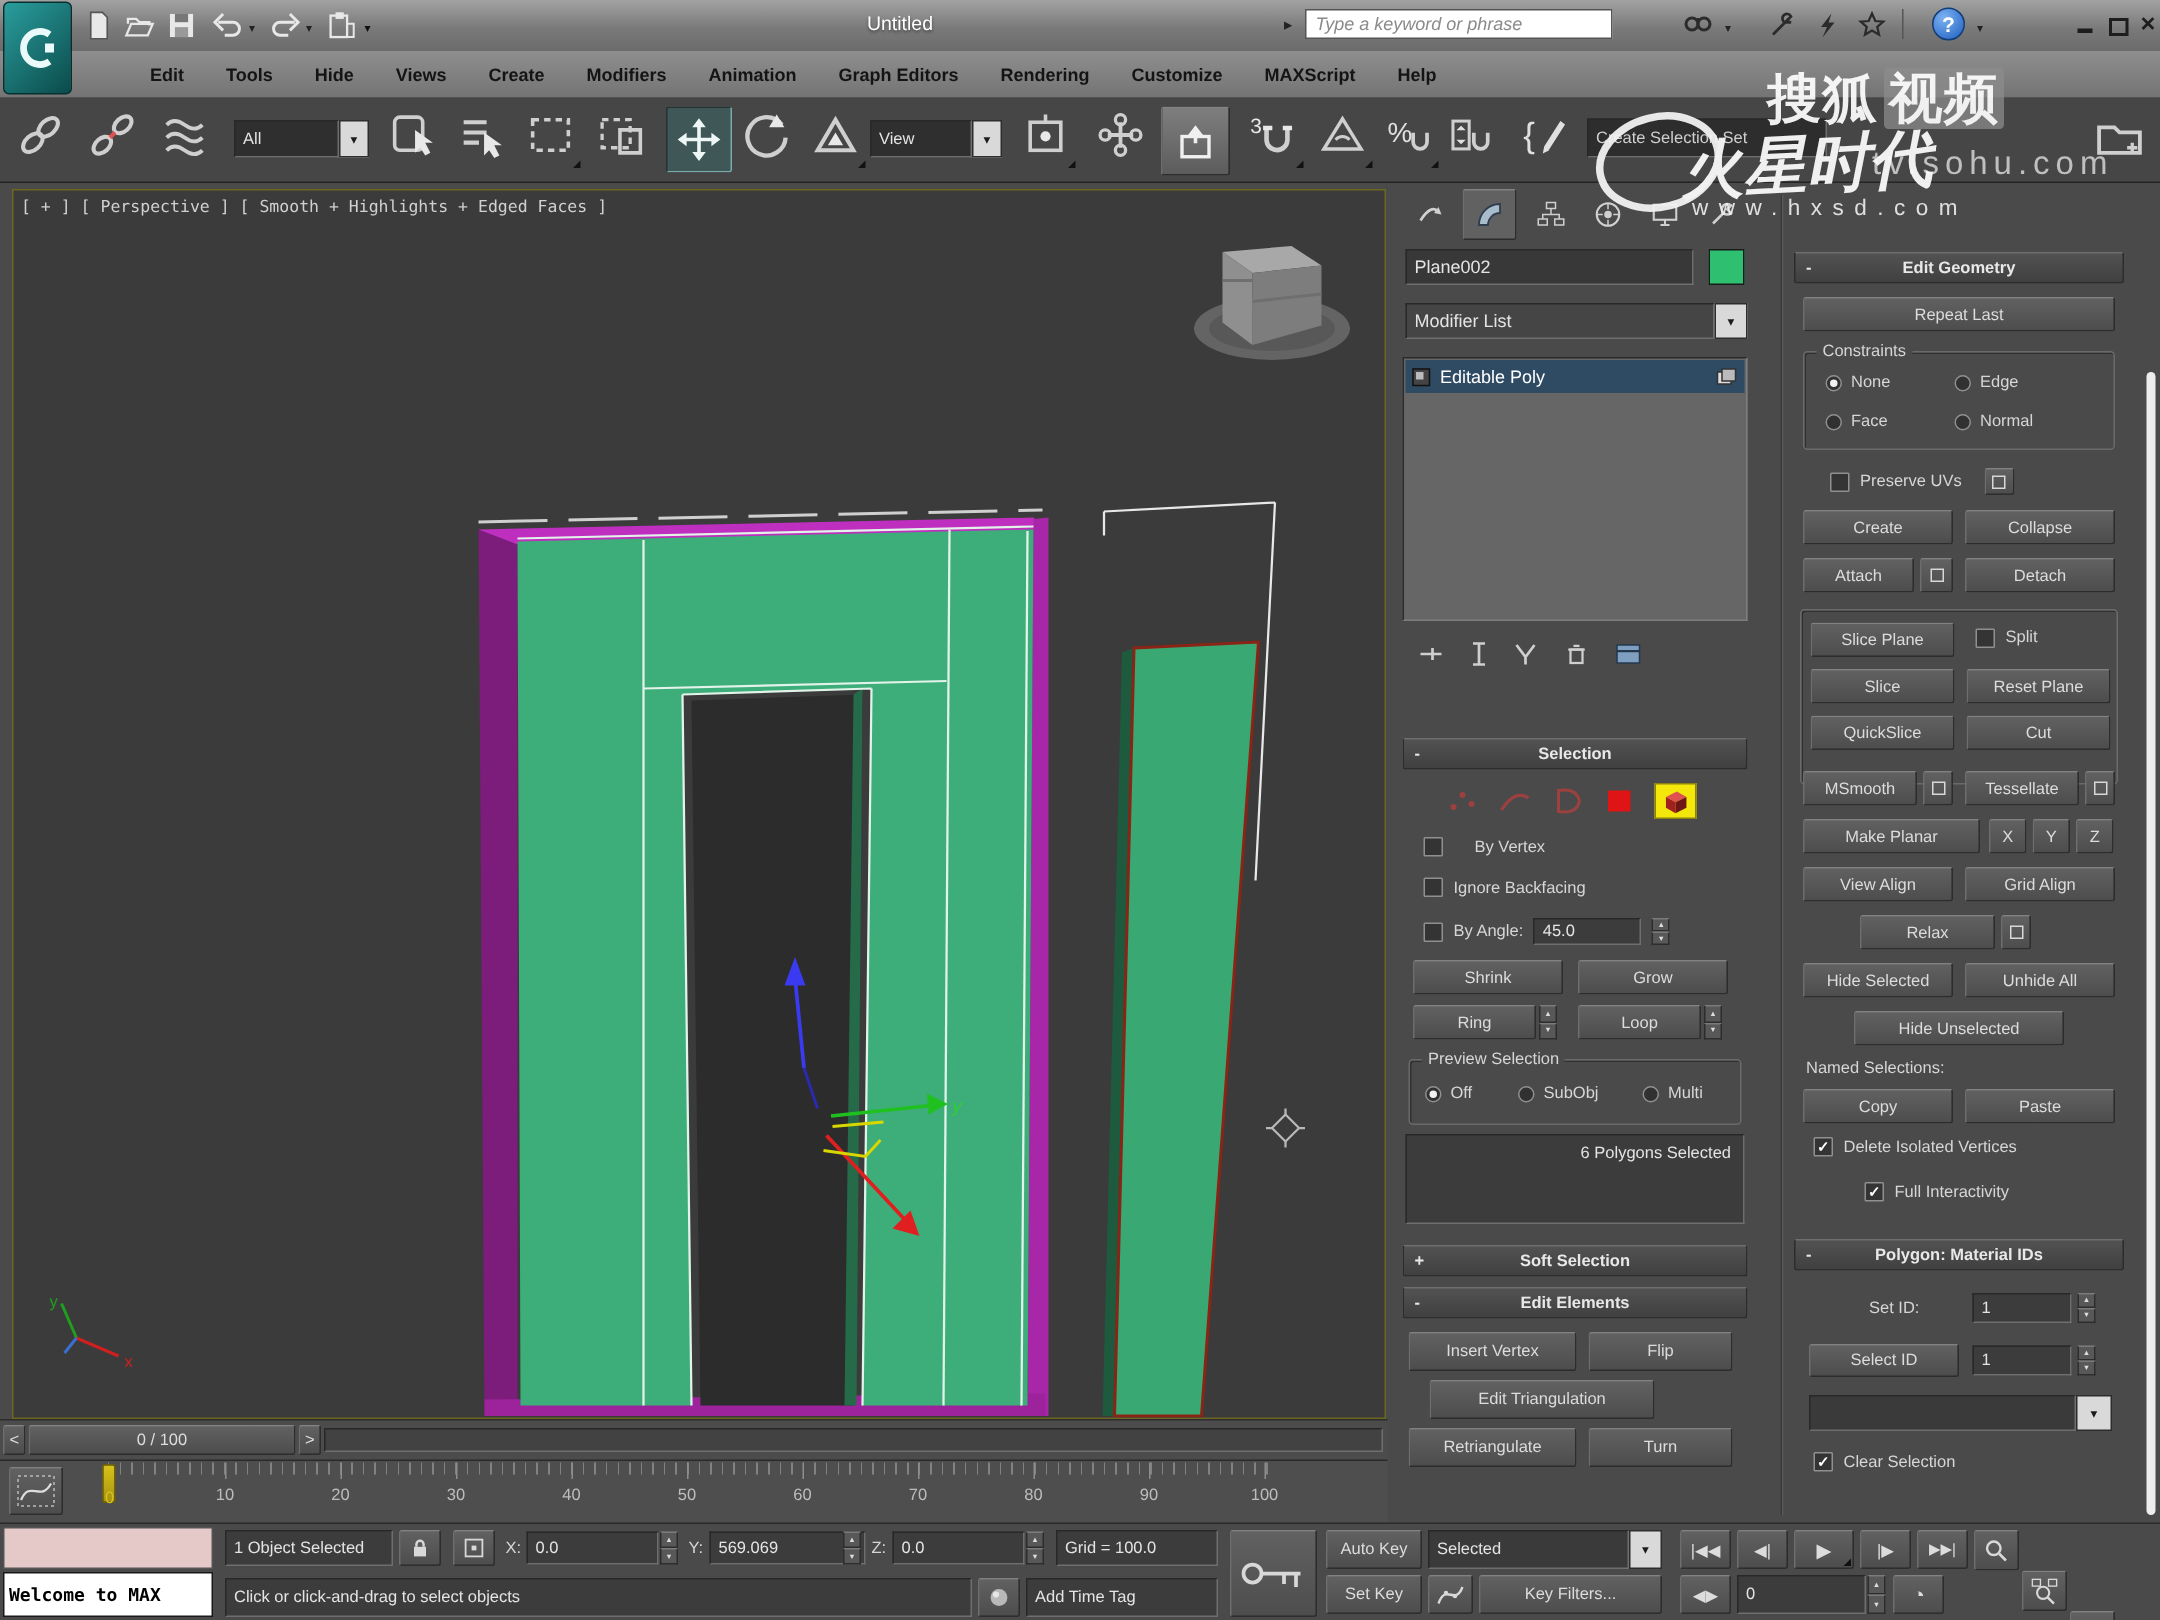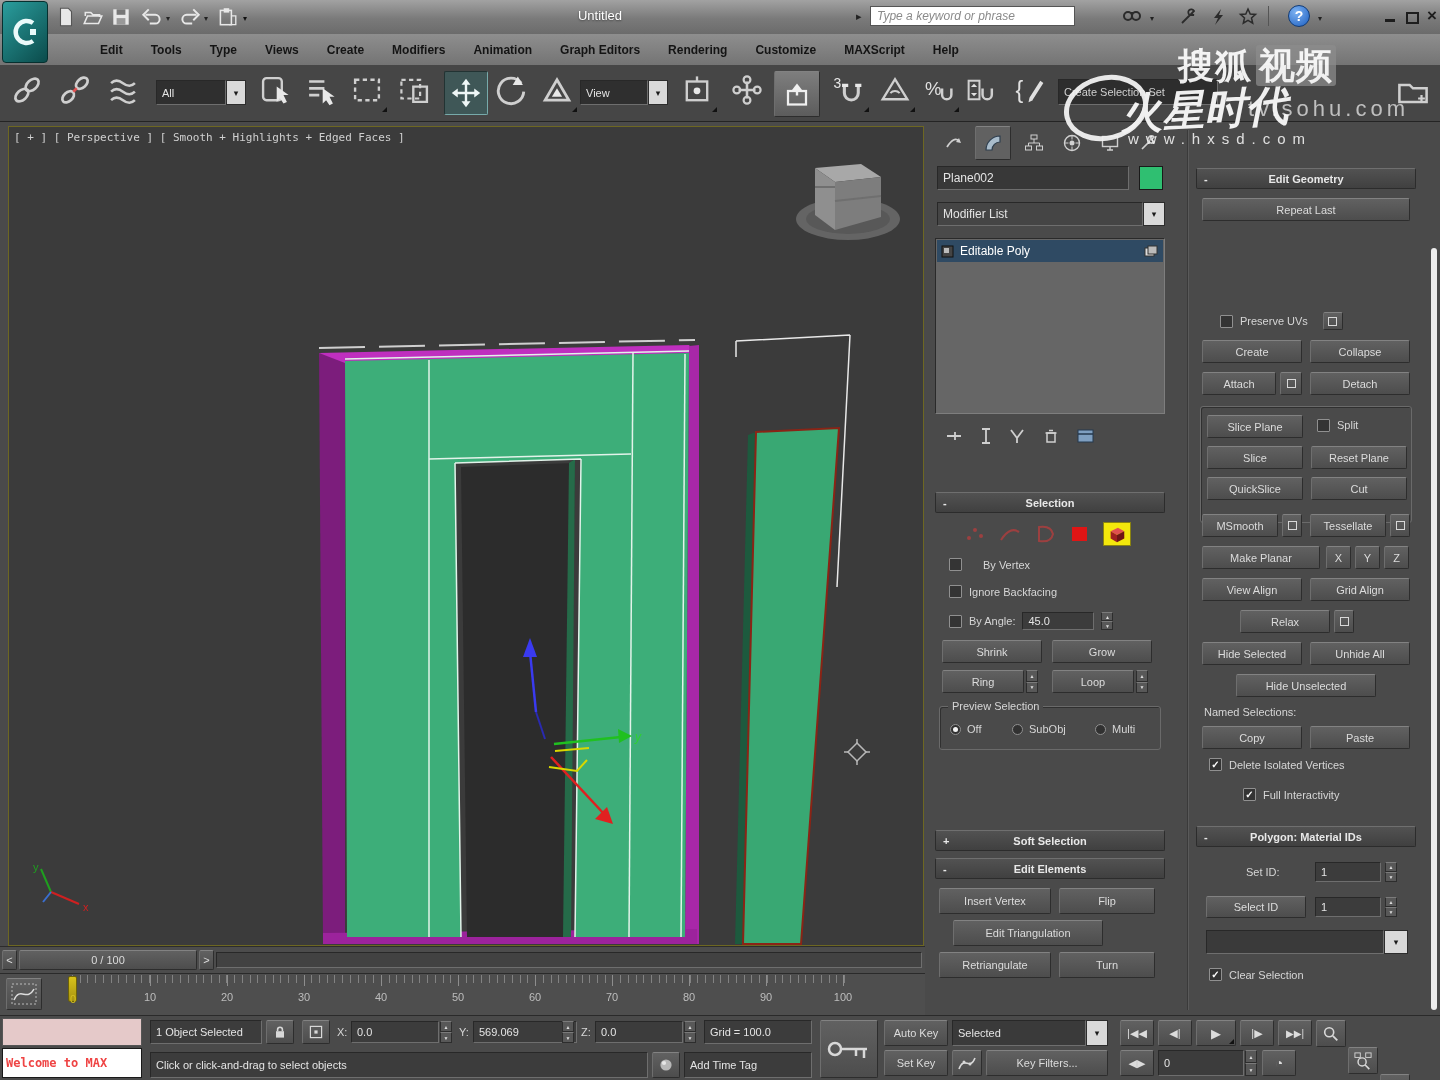--- a/index.html
+++ b/index.html
@@ -126,21 +126,21 @@
     </div>
   <div class="ab" style="left:1404px;top:10px;width:16px;height:14px">
       <div style="width:9px;height:8px;border:2px solid #1d1d1d;margin:2px auto 0"></div>
     </div>
   <div class="ab" style="left:1424px;top:6px;width:16px;height:18px;color:#1d1d1d;font-size:17px;font-weight:bold;text-align:center">×</div>
 </div>
 
 <div class="ab" style="left:0;top:34px;width:1440px;height:31px;background:linear-gradient(#8e8e8e,#747474);display:flex;align-items:center;gap:28px;padding-left:100px">
   <span class="menu-item">Edit</span>
   <span class="menu-item">Tools</span>
-  <span class="menu-item">Type</span>
+  <span class="menu-item">Hide</span>
   <span class="menu-item">Views</span>
   <span class="menu-item">Create</span>
   <span class="menu-item">Modifiers</span>
   <span class="menu-item">Animation</span>
   <span class="menu-item">Graph Editors</span>
   <span class="menu-item">Rendering</span>
   <span class="menu-item">Customize</span>
   <span class="menu-item">MAXScript</span>
   <span class="menu-item">Help</span>
 </div>
@@ -510,20 +510,23 @@
         </span>
       <span>SubObj</span>
     </div>
     <div style="position:absolute;left:155px;top:16px;display:flex;gap:6px;align-items:center">
       <span class="radio">
           <i></i>
         </span>
       <span>Multi</span>
     </div>
   </div>
+  <div class="ab inset" style="left:12px;top:634px;width:226px;height:60px;align-items:flex-start;padding:6px 8px;justify-content:flex-end">
+    <span>6 Polygons Selected</span>
+  </div>
 
   <div class="roll" style="left:10px;top:708px;width:230px;height:21px">
     <span class="pm">+</span>
     <span>Soft Selection</span>
   </div>
 
   <div class="roll" style="left:10px;top:736px;width:230px;height:21px">
     <span class="pm">-</span>
     <span>Edit Elements</span>
   </div>
@@ -533,20 +536,47 @@
   <div class="ab btn" style="left:14px;top:830px;width:112px;height:26px">Retriangulate</div>
   <div class="ab btn" style="left:134px;top:830px;width:96px;height:26px">Turn</div>
 
   <div class="ab" style="left:262px;top:8px;width:2px;height:880px;background:#3a3a3a;border-right:1px solid #5a5a5a"></div>
 
   <div class="roll" style="left:271px;top:46px;width:220px;height:21px">
     <span class="pm">-</span>
     <span>Edit Geometry</span>
   </div>
   <div class="ab btn" style="left:277px;top:76px;width:208px;height:23px">Repeat Last</div>
+  <div class="ab group" style="left:277px;top:112px;width:208px;height:66px">
+    <span class="glabel">Constraints</span>
+    <div style="position:absolute;left:14px;top:14px;display:flex;gap:6px;align-items:center">
+      <span class="radio on">
+          <i></i>
+        </span>
+      <span>None</span>
+    </div>
+    <div style="position:absolute;left:100px;top:14px;display:flex;gap:6px;align-items:center">
+      <span class="radio">
+          <i></i>
+        </span>
+      <span>Edge</span>
+    </div>
+    <div style="position:absolute;left:14px;top:40px;display:flex;gap:6px;align-items:center">
+      <span class="radio">
+          <i></i>
+        </span>
+      <span>Face</span>
+    </div>
+    <div style="position:absolute;left:100px;top:40px;display:flex;gap:6px;align-items:center">
+      <span class="radio">
+          <i></i>
+        </span>
+      <span>Normal</span>
+    </div>
+  </div>
   <div class="ab" style="left:295px;top:190px;display:flex;gap:7px;align-items:center">
     <span class="chk"></span>
     <span>Preserve UVs</span>
     <span class="btn" style="width:20px;height:18px;margin-left:8px">
         <span class="sq"></span>
       </span>
   </div>
   <div class="ab btn" style="left:277px;top:218px;width:100px;height:23px">Create</div>
   <div class="ab btn" style="left:385px;top:218px;width:100px;height:23px">Collapse</div>
   <div class="ab btn" style="left:277px;top:250px;width:74px;height:23px">Attach</div>
@@ -658,21 +688,21 @@
   <span class="ticklbl" style="left:535px">60</span>
   <span class="ticklbl" style="left:612px">70</span>
   <span class="ticklbl" style="left:689px">80</span>
   <span class="ticklbl" style="left:766px">90</span>
   <span class="ticklbl" style="left:843px">100</span>
 </div>
 
 <div class="ab" style="left:0;top:1015px;width:1440px;height:65px;background:#4a4a4a;border-top:1px solid #2a2a2a">
   <div class="ab" style="left:2px;top:2px;width:140px;height:28px;background:#e5c9c9;border:1px solid #555"></div>
   <div class="ab" style="left:2px;top:32px;width:140px;height:30px;background:#fff;border:1px solid #1a1a1a;display:flex;align-items:center;padding:0 3px">
-    <span style="font-family:'DejaVu Sans Mono',monospace;font-size:12px;color:#ef4444;font-weight:bold;white-space:nowrap">Welcome to MAX</span>
+    <span style="font-family:'DejaVu Sans Mono',monospace;font-size:12px;color:#000000;font-weight:bold;white-space:nowrap">Welcome to MAX</span>
   </div>
 
   <div class="ab inset" style="left:150px;top:4px;width:112px;height:24px">
     <span>1 Object Selected</span>
   </div>
   <div class="ab btn" style="left:266px;top:4px;width:28px;height:24px">
     <svg width="16" height="16" viewBox="0 0 20 20">
         <rect x="5" y="9" width="10" height="8" fill="#d8d8d8"></rect>
         <path d="M7,9 v-2 a3,3 0 0 1 6,0 v2" fill="none" stroke="#d8d8d8" stroke-width="2"></path>
       </svg>

